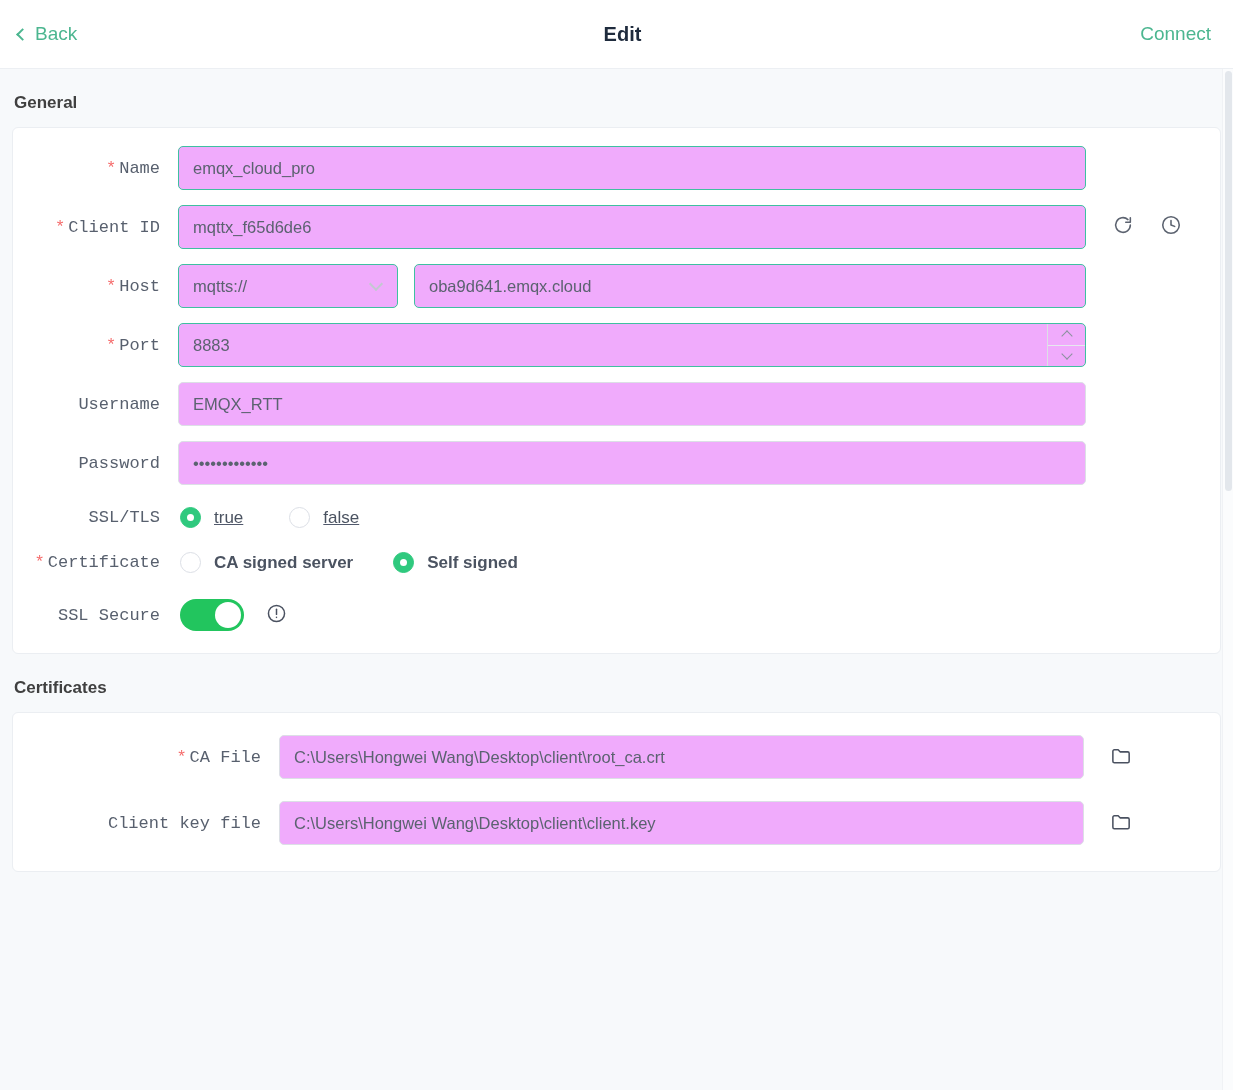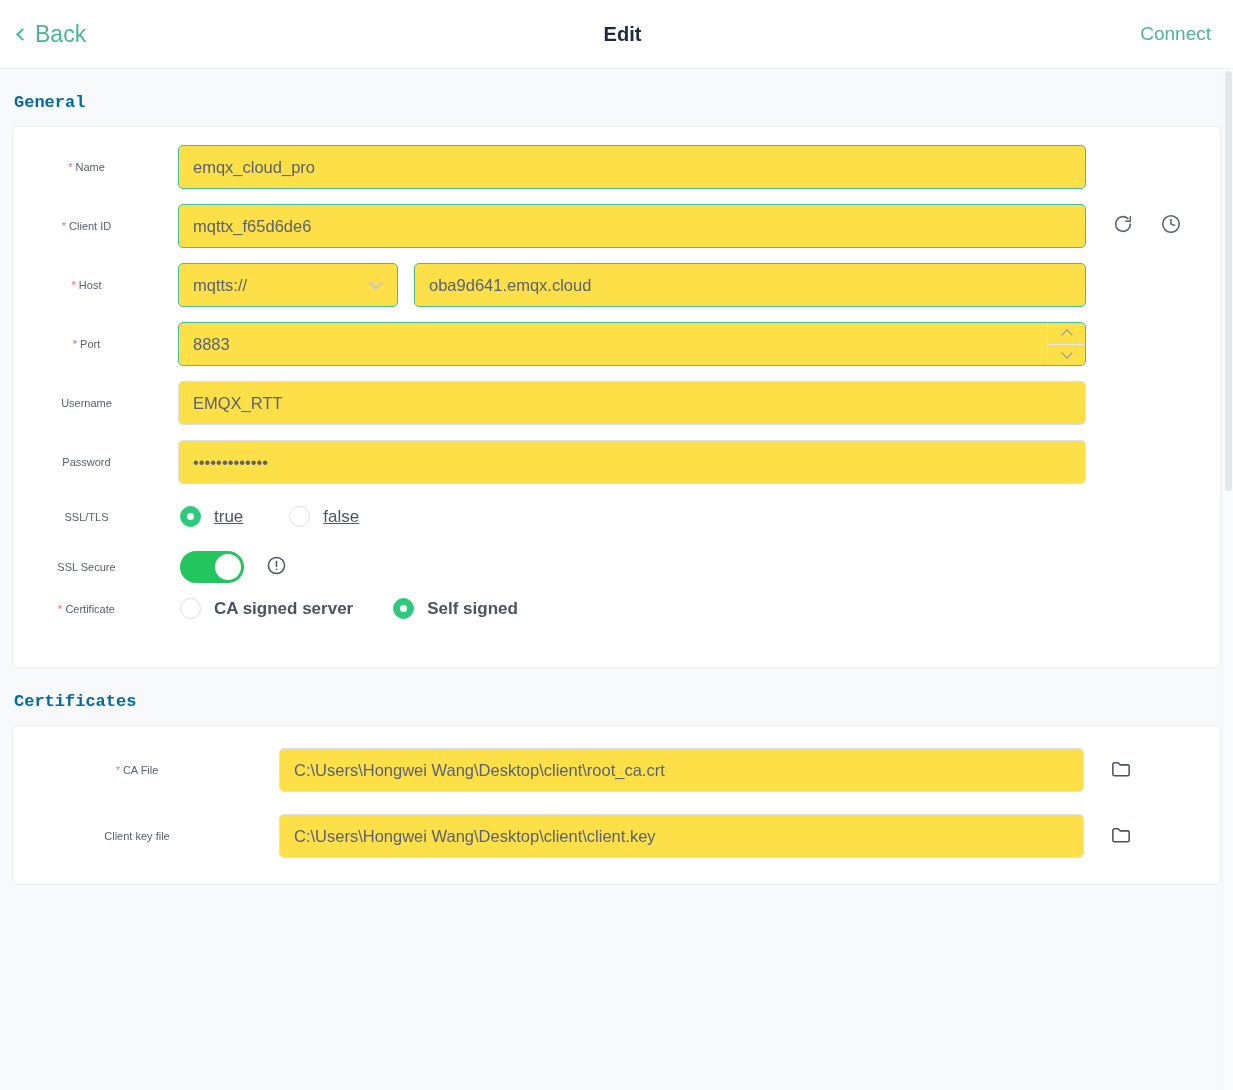--- a/index.html
+++ b/index.html
@@ -18,21 +18,21 @@
     height:69px;
     background:#ffffff;
     border-bottom:1px solid #eceff3;
     display:flex;
     align-items:center;
     padding:0 18px;
     position:relative;
   }
   .back-btn {
     display:flex; align-items:center; gap:6px;
-    color:#4cb690; font-size:23px; cursor:pointer;
+    color:#4cb690; font-size:19px; cursor:pointer;
     user-select:none;
   }
   .back-chev {
     display:inline-block; width:9px; height:9px;
     border-left:2px solid #4cb690; border-bottom:2px solid #4cb690;
     transform:rotate(45deg); margin-right:2px; position:relative; top:0px;
   }
   .topbar-title {
     position:absolute; left:12px; right:0; text-align:center;
     font-size:20px; font-weight:bold; color:#1f2b3d;
@@ -43,50 +43,50 @@
     user-select:none; padding-right:4px;
   }
 
   
   .page {
     padding:0 12px;
     height:1021px;
     overflow:hidden;
   }
   .section-title {
-    font-size:17px; font-weight:bold; color:#0369a1;
+    font-size:17px; font-weight:bold; color:#404040;
     padding:24px 0 14px 2px;
-    font-family:Liberation Mono, monospace;
   }
   .card {
     background:#ffffff;
     border:1px solid #ebeef2;
     border-radius:6px;
     padding:18px 0 22px 0;
   }
 
   
   .row {
     display:flex; align-items:center;
     margin-bottom:15px;
     padding-left:0;
   }
   .row:last-child { margin-bottom:0; }
   .label {
-    width:165px; text-align:center; padding-right:18px;
-    font-size:11px; color:#58606e; white-space:nowrap;
+    width:165px; text-align:right; padding-right:18px;
+    font-size:17px; color:#58606e; white-space:nowrap;
     flex:0 0 165px;
+    font-family:Liberation Mono, monospace;
   }
   .label .req { color:#f56c6c; margin-right:3px; }
 
   .field {
     height:44px;
     border:1px solid #dcdfe6;
     border-radius:5px;
-    background:#fde047;
+    background:#f0abfc;
     display:flex; align-items:center;
     padding:0 14px;
     font-size:16.5px; color:#5b6270;
     position:relative;
   }
   .field.teal { border-color:#3fc0a0; }
   .field.w-main { width:908px; }
   .field.w-host-sel { width:220px; justify-content:space-between; padding-right:12px; }
   .field.w-host-val { width:672px; margin-left:16px; }
   .field.w-num { width:908px; padding-right:0; }
@@ -259,52 +259,52 @@
           <span class="radio on"></span>
           <span class="radio-label norm">true</span>
         </div>
         <div class="radio-item">
           <span class="radio"></span>
           <span class="radio-label norm">false</span>
         </div>
       </div>
     </div>
 
-    <div class="row">
-      <div class="label">SSL Secure</div>
-      <div style="display:flex;align-items:center;padding-left:2px;">
-        <span class="toggle">
-          <span class="knob"></span>
-        </span>
-        <span class="info-ico">
-          <svg width="21" height="21" viewBox="0 0 24 24" fill="none" stroke="#4a5160" stroke-width="1.7" stroke-linecap="round">
-            <circle cx="12" cy="12" r="9.2"></circle>
-              <line x1="12" y1="7" x2="12" y2="13"></line>
-              <circle cx="12" cy="16.4" r="0.9" fill="#4a5160" stroke="none"></circle>
-          </svg>
-        </span>
-      </div>
-    </div>
-
     <div class="row" style="margin-bottom:26px;">
       <div class="label">
         <span class="req">*</span><span>Certificate</span>
       </div>
       <div class="radio-group" style="padding-left:2px;">
         <div class="radio-item" style="margin-right:40px;">
           <span class="radio"></span>
           <span class="radio-label">CA signed server</span>
         </div>
         <div class="radio-item">
           <span class="radio on"></span>
           <span class="radio-label">Self signed</span>
         </div>
       </div>
     </div>
 
+    <div class="row">
+      <div class="label">SSL Secure</div>
+      <div style="display:flex;align-items:center;padding-left:2px;">
+        <span class="toggle">
+          <span class="knob"></span>
+        </span>
+        <span class="info-ico">
+          <svg width="21" height="21" viewBox="0 0 24 24" fill="none" stroke="#4a5160" stroke-width="1.7" stroke-linecap="round">
+            <circle cx="12" cy="12" r="9.2"></circle>
+              <line x1="12" y1="7" x2="12" y2="13"></line>
+              <circle cx="12" cy="16.4" r="0.9" fill="#4a5160" stroke="none"></circle>
+          </svg>
+        </span>
+      </div>
+    </div>
+
   </div>
 
   <div class="section-title">Certificates</div>
 
   <div class="card" style="padding-top:22px;padding-bottom:26px;">
 
     <div class="row row-cert" style="margin-bottom:22px;">
       <div class="label">
         <span class="req">*</span><span>CA File</span>
       </div>

